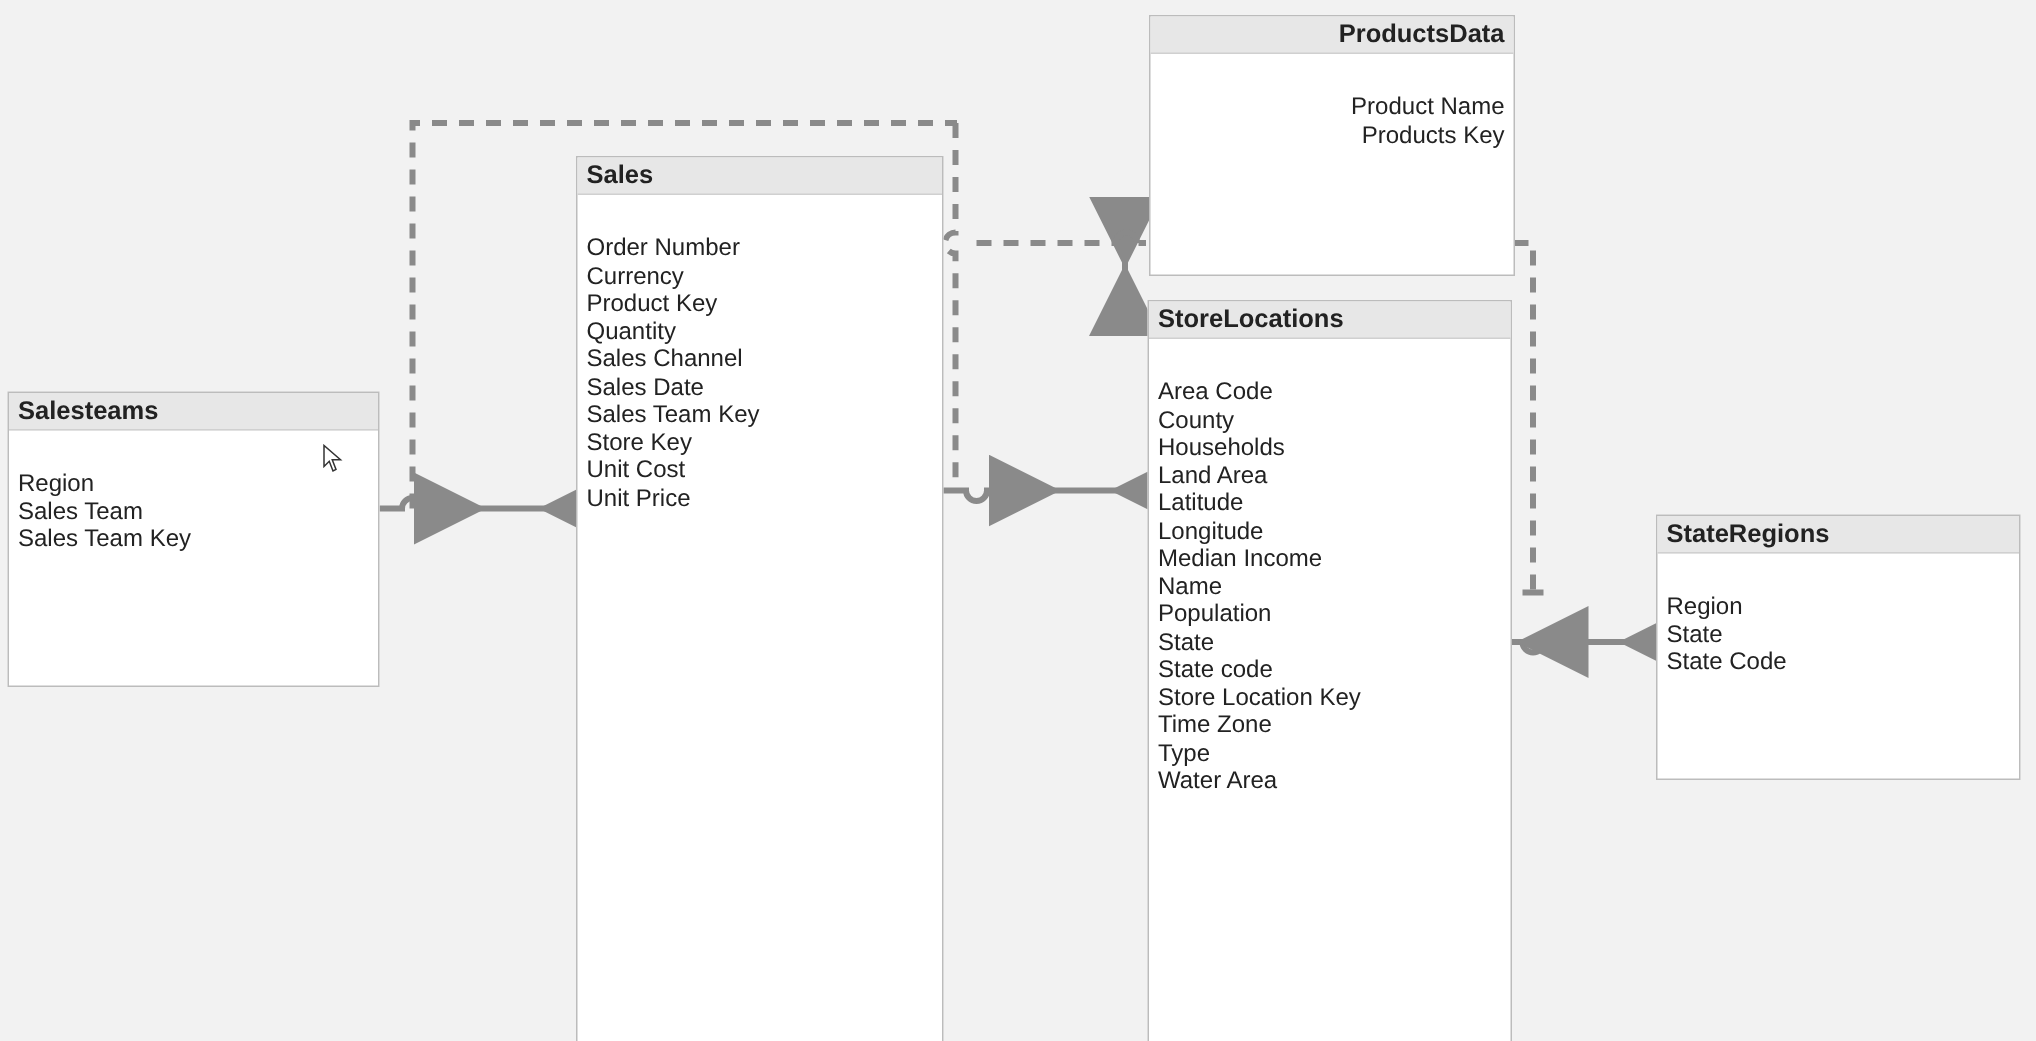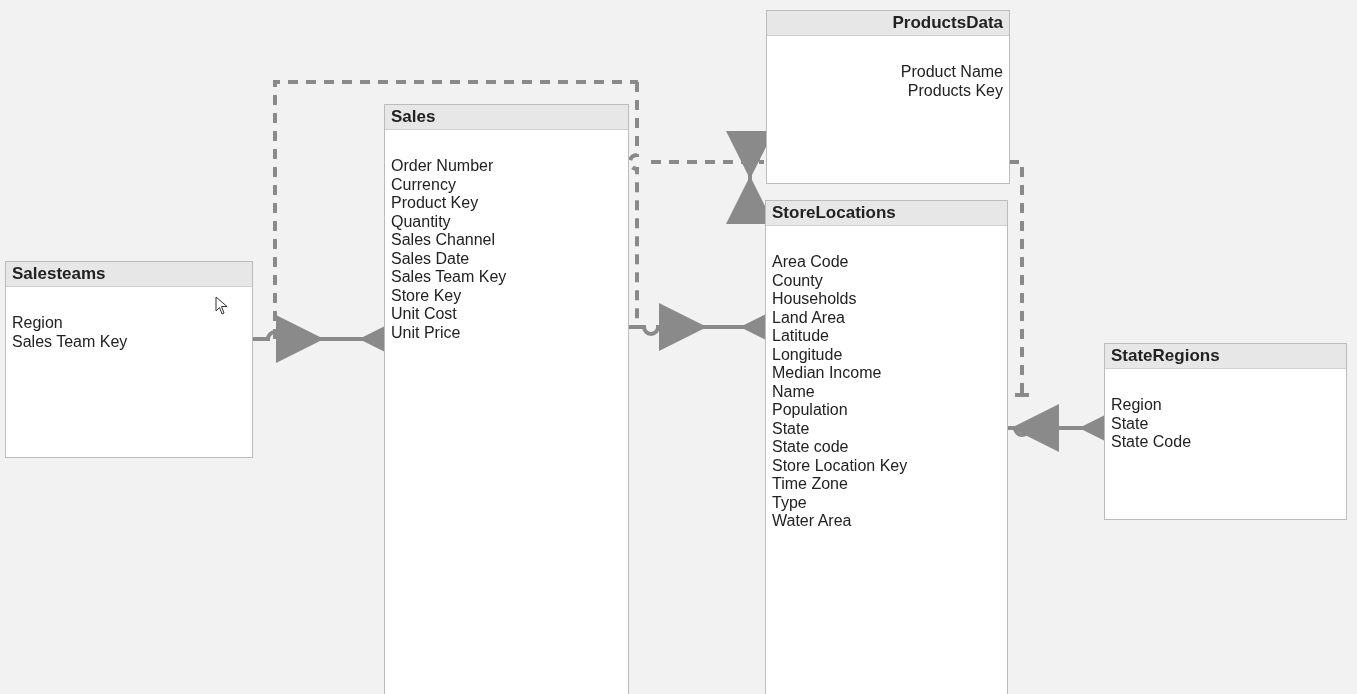--- a/index.html
+++ b/index.html
@@ -90,20 +90,21 @@
       <path d="M651,162 L764,162" stroke-dasharray="10 8"></path>
       <path d="M805,162 L1009,162" stroke-dasharray="10 8"></path>
 
     </g>
   </svg>
 
   <div class="table-box" style="left:5px;top:261px;width:248px;height:197px;">
     <div class="table-title">Salesteams</div>
     <div class="table-body">
       <div class="field">Region</div>
+      <div class="field">Sales Team</div>
       <div class="field">Sales Team Key</div>
     </div>
   </div>
 
   <div class="table-box" style="left:384px;top:104px;width:245px;height:623px;">
     <div class="table-title">Sales</div>
     <div class="table-body">
       <div class="field">Order Number</div>
       <div class="field">Currency</div>
       <div class="field">Product Key</div>

